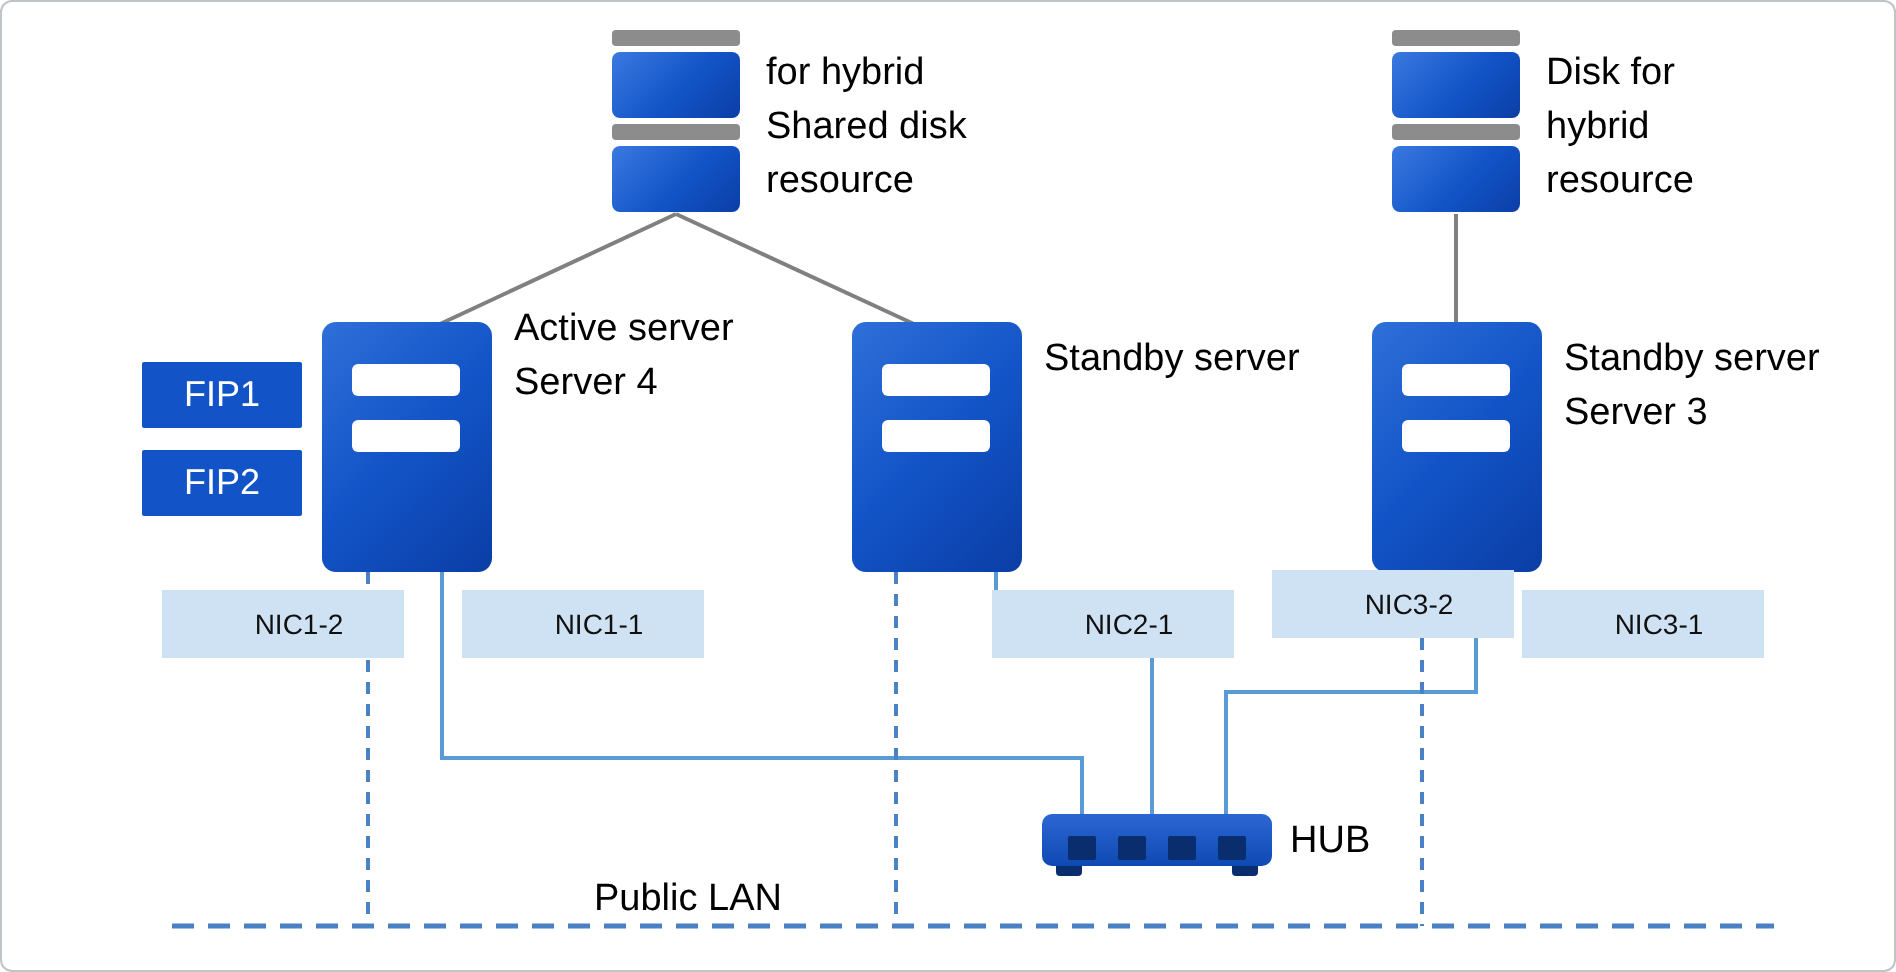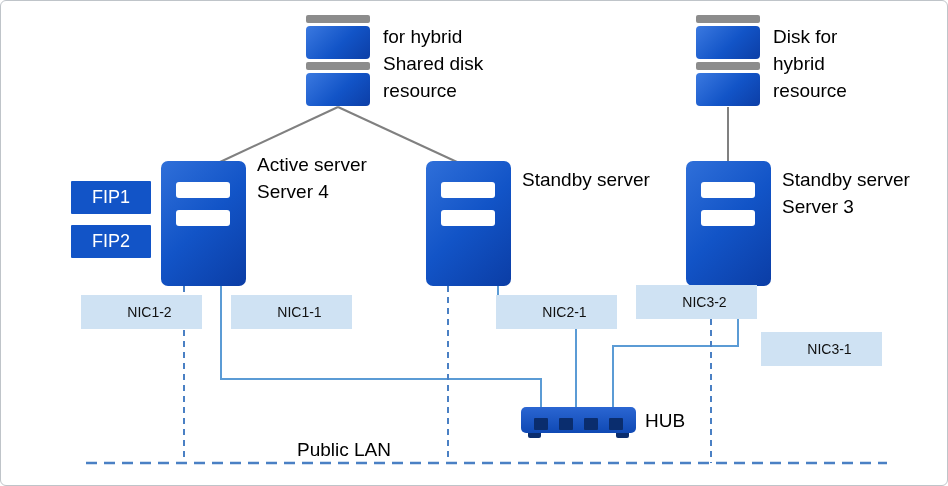--- a/index.html
+++ b/index.html
@@ -115,21 +115,21 @@
     <span>Server 3</span>
   </div>
 
   <div class="fip" style="left:70px; top:180px;">FIP1</div>
   <div class="fip" style="left:70px; top:224px;">FIP2</div>
 
   <div class="nic" style="left:80px;  top:294px;">NIC1-2</div>
   <div class="nic" style="left:230px; top:294px;">NIC1-1</div>
   <div class="nic" style="left:495px; top:294px;">NIC2-1</div>
   <div class="nic" style="left:615px; top:284px;margin-left:20px;">NIC3-2</div>
-  <div class="nic" style="left:760px; top:294px;margin-top:37px;">NIC3-1</div>
+  <div class="nic" style="left:760px; top:294px;">NIC3-1</div>
 
   <div class="hub">
     <div class="ports">
       <span class="port"></span>
       <span class="port"></span>
       <span class="port"></span>
       <span class="port"></span>
     </div>
     <div class="hub-foot l"></div>
     <div class="hub-foot r"></div>

